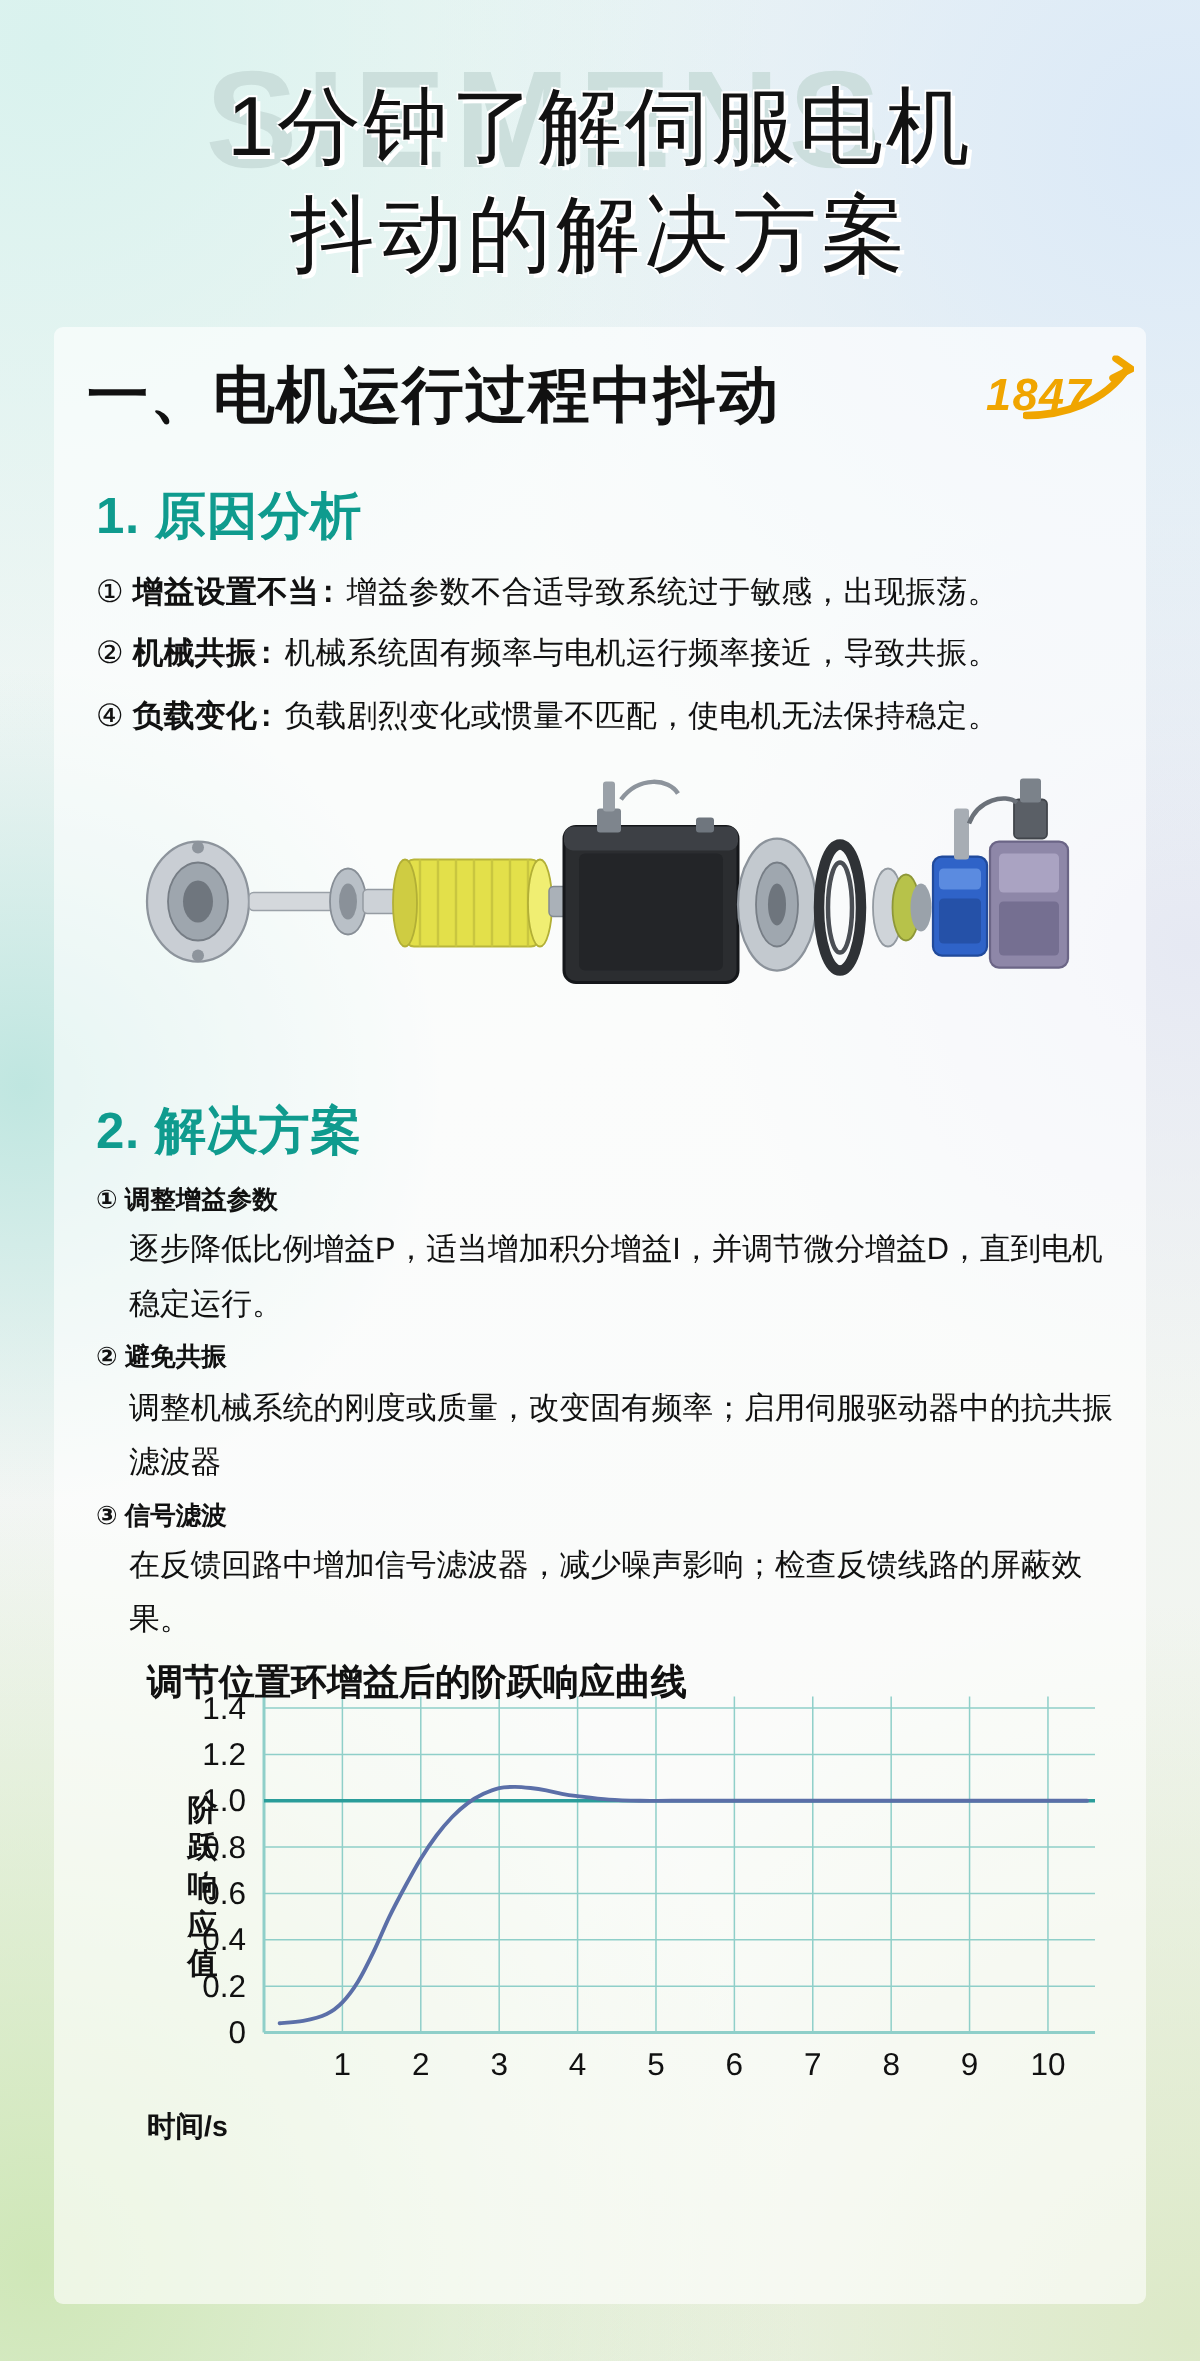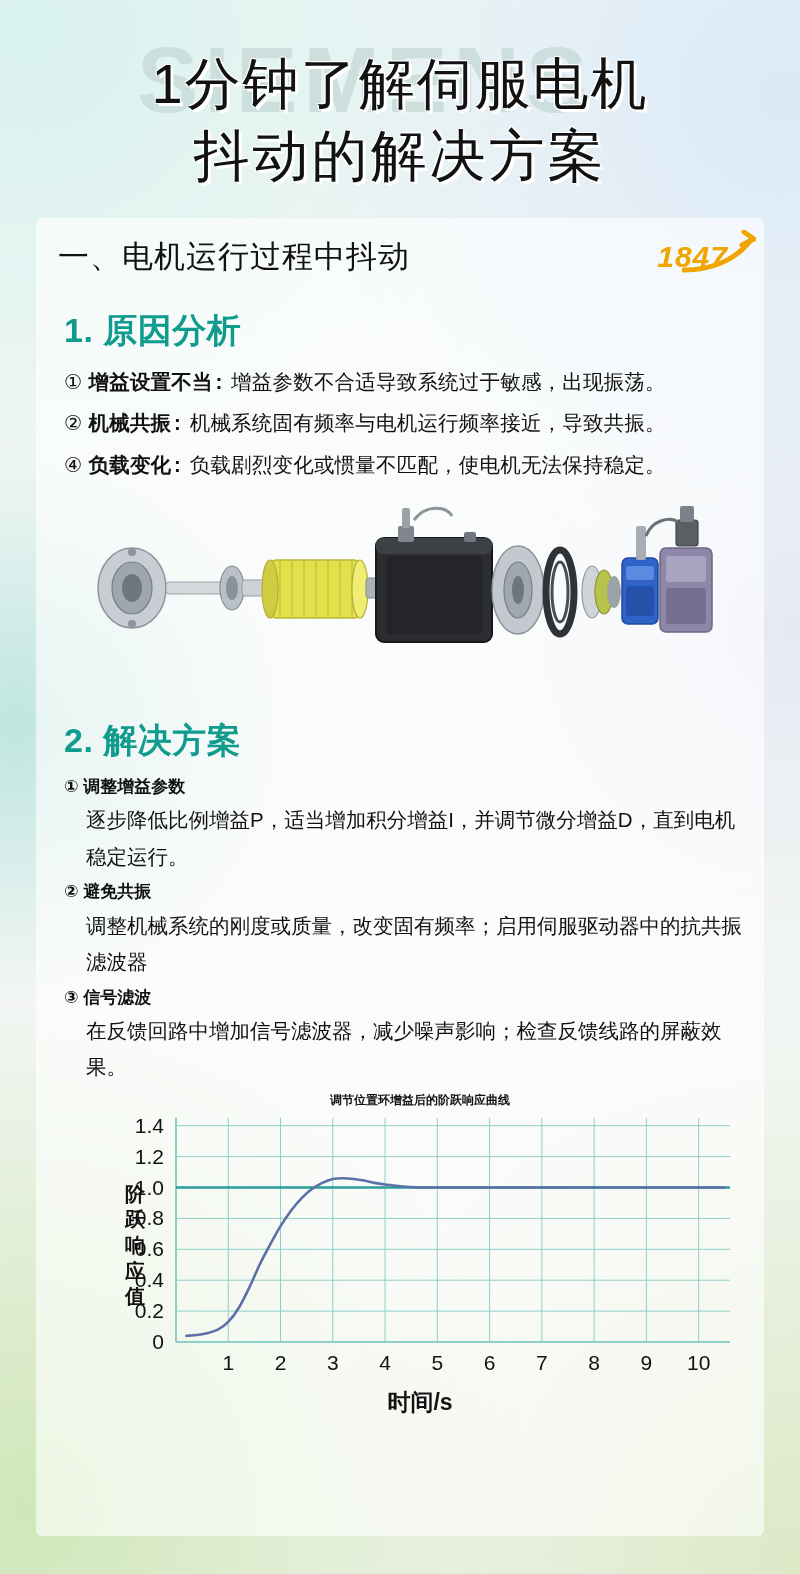--- a/index.html
+++ b/index.html
@@ -73,22 +73,22 @@
     border-radius: 6px;
     padding: 14px 22px 0 22px;
   }
   .section-head {
     display: flex;
     align-items: center;
     justify-content: space-between;
     margin-top: 4px;
   }
   .section-title {
-    font-size: 31px;
-    font-weight: normal;
+    font-size: 41px;
+    font-weight: bold;
     color: #111;
     letter-spacing: 1px;
   }
   .badge-1847 {
     position: relative;
     font-size: 30px;
     font-style: italic;
     font-weight: bold;
     color: #f0a500;
     letter-spacing: 1px;
@@ -145,44 +145,43 @@
   .chart-wrap {
     position: relative;
     margin-top: 4px;
     height: 330px;
   }
   .chart-title {
     position: absolute;
     top: 2px;
     left: 0;
     width: 100%;
-    text-align: center;
-    font-size: 12px;
+    font-size: 24px;
     font-weight: bold;
     color: #111;
     padding-left: 40px;
   }
   .y-axis-label {
     position: absolute;
     left: 64px;
     top: 92px;
     width: 26px;
     font-size: 20px;
     font-weight: bold;
     color: #111;
     line-height: 1.28;
     text-align: center;
   }
   .x-axis-label {
     position: absolute;
     bottom: 2px;
     left: 0;
     width: 100%;
-    text-align: center;
-    font-size: 23px;
+    text-align: left;
+    font-size: 19px;
     font-weight: bold;
     color: #111;
     padding-left: 40px;
   }
   svg text { font-family: "Liberation Sans", sans-serif; }
 </style>
 </head>
 <body>
 
 <div class="poster">

